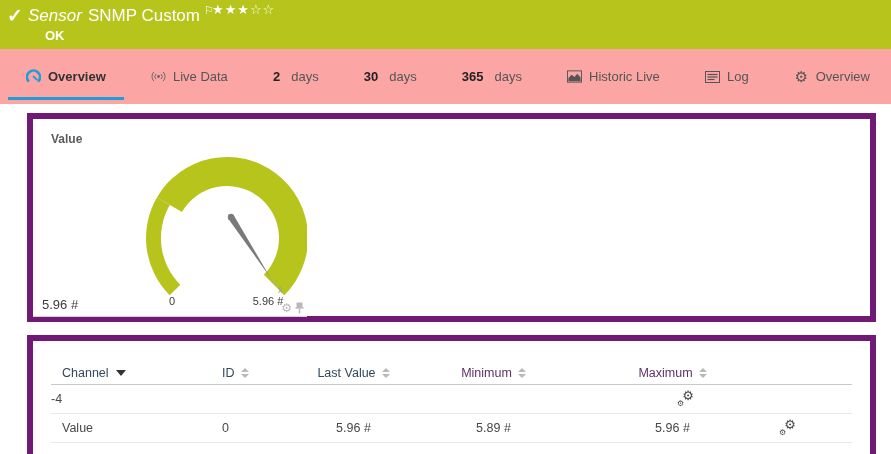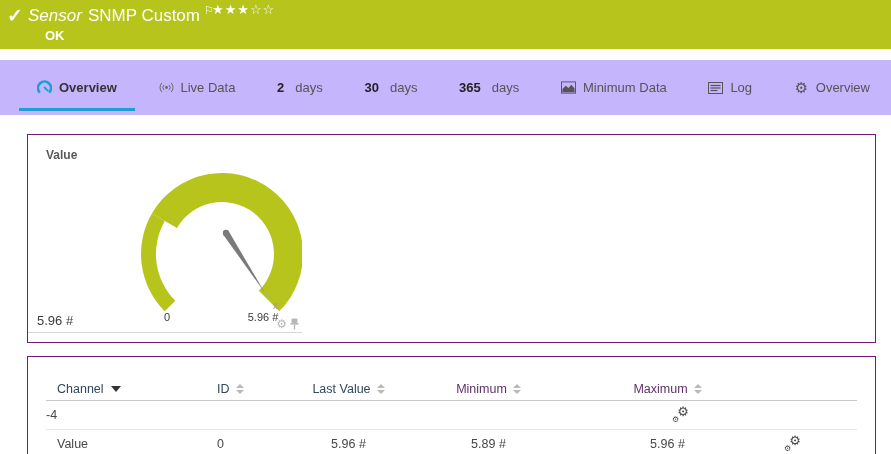--- a/index.html
+++ b/index.html
@@ -9,32 +9,32 @@
   
   .topbar { position:absolute; left:0; top:0; width:891px; height:49px; background:#b7c41c; color:#fff; }
   .check { position:absolute; left:7px; top:4px; font-size:19px; font-weight:bold; }
   .titlewrap { position:absolute; left:28px; top:4px; font-size:17px; white-space:nowrap; }
   .titlewrap .prefix { font-style:italic; margin-right:6px; }
   .flag { font-size:11px; vertical-align:super; margin-left:4px; }
   .stars { position:absolute; left:212px; top:2px; font-size:13px; letter-spacing:1px; }
   .okstate { position:absolute; left:45px; top:28px; font-size:13px; font-weight:bold; }
 
   
-  .tabbar { position:absolute; left:0; top:49px; width:891px; height:55px; background:#c4b5fd;
-    display:flex; justify-content:space-between; align-items:stretch; padding:0 3px 0 19px;margin-top:11px; }
+  .tabbar { position:absolute; left:0; top:49px; width:891px; height:55px; background:#fca5a5;
+    display:flex; justify-content:space-between; align-items:stretch; padding:0 3px 0 8px; }
   .tab { display:flex; align-items:center; gap:7px; padding:0 18px; position:relative;
     font-size:13px; color:#555; cursor:pointer; white-space:nowrap; }
   .tab .num { font-weight:bold; color:#222; margin-right:4px; }
   .tab.active { color:#333; font-weight:bold; }
   .tab.active::after { content:""; position:absolute; left:0; right:0; bottom:4px; height:3px; background:#1e9dd8; }
   .tabicon { display:inline-flex; width:15px; height:15px; align-items:center; justify-content:center; }
   .gearglyph { font-size:15px; color:#555; line-height:1; }
 
   
-  .panel { position:absolute; left:27px; width:849px; background:#fff; border:1px solid #701a75;margin-top:21px; }
+  .panel { position:absolute; left:27px; width:849px; background:#fff; border:6px solid #701a75; }
   .panel1 { top:113px; height:209px; }
   .panel2 { top:335px; height:140px; }
 
   
   .gaugetile { position:absolute; left:0; top:0; width:274px; height:198px; border-bottom:1px solid #d6d6d6; }
   .gaugetitle { position:absolute; left:18px; top:13px; font-size:12px; font-weight:bold; color:#5a5a5a; }
   .gaugesvg { position:absolute; left:0; top:5px; }
   .bigvalue { position:absolute; left:9px; bottom:4px; font-size:13px; color:#3c3c3c; }
   .tileicons { position:absolute; right:3px; bottom:2px; display:flex; align-items:center; gap:3px; color:#b8b8b8; }
   .tileicons .tgear { font-size:12px; line-height:1; }
@@ -108,21 +108,21 @@
     <span class="num">365</span>
     <span>days</span>
   </div>
   <div class="tab">
     <span class="tabicon">
       <svg width="16" height="13" viewBox="0 0 16 13">
         <rect x="0.5" y="0.5" width="15" height="12" fill="none" stroke="#555" stroke-width="1"></rect>
         <path d="M1.5 11.5 L1.5 8 L5 4.5 L8 7 L11 3.5 L14.5 7.5 L14.5 11.5 Z" fill="#555"></path>
       </svg>
     </span>
-    <span>Minimum Data</span>
+    <span>Historic Live</span>
   </div>
   <div class="tab">
     <span class="tabicon">
       <svg width="15" height="12" viewBox="0 0 15 12">
         <rect x="0.5" y="0.5" width="14" height="11" fill="none" stroke="#555" stroke-width="1"></rect>
         <line x1="2.5" y1="3.5" x2="12.5" y2="3.5" stroke="#555" stroke-width="1.2"></line>
         <line x1="2.5" y1="6" x2="12.5" y2="6" stroke="#555" stroke-width="1.2"></line>
         <line x1="2.5" y1="8.5" x2="9.5" y2="8.5" stroke="#555" stroke-width="1.2"></line>
       </svg>
     </span>

